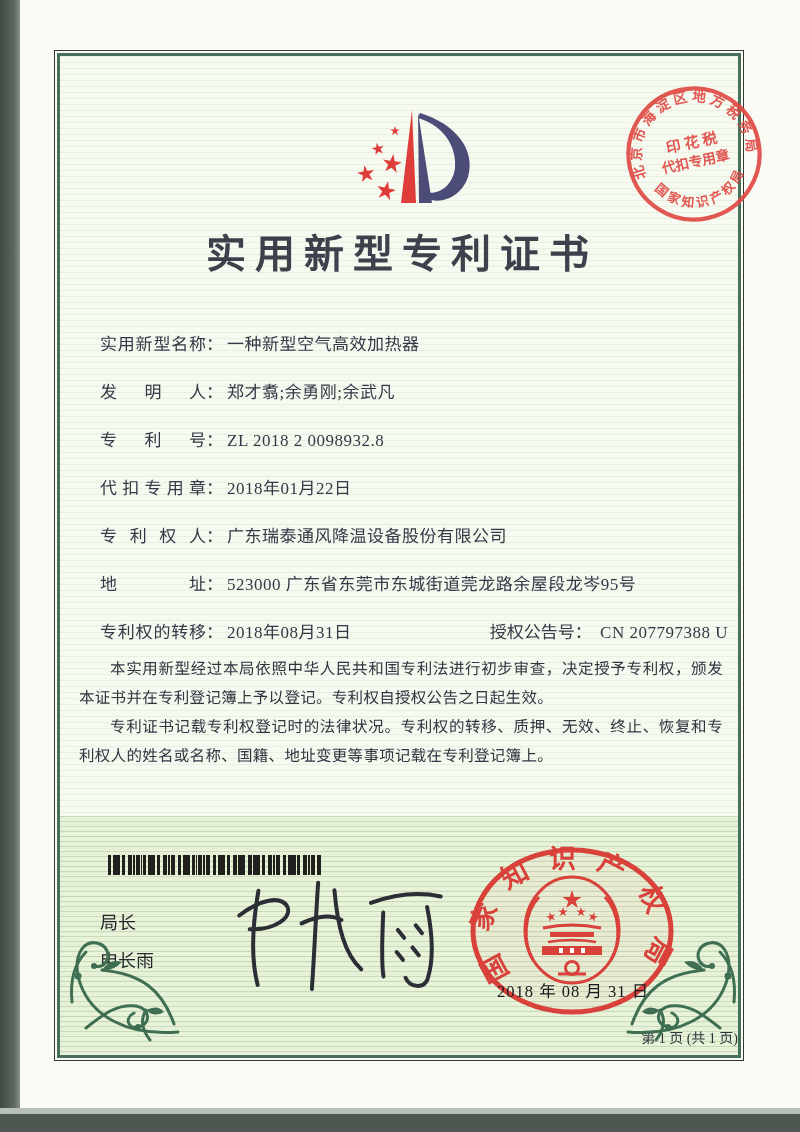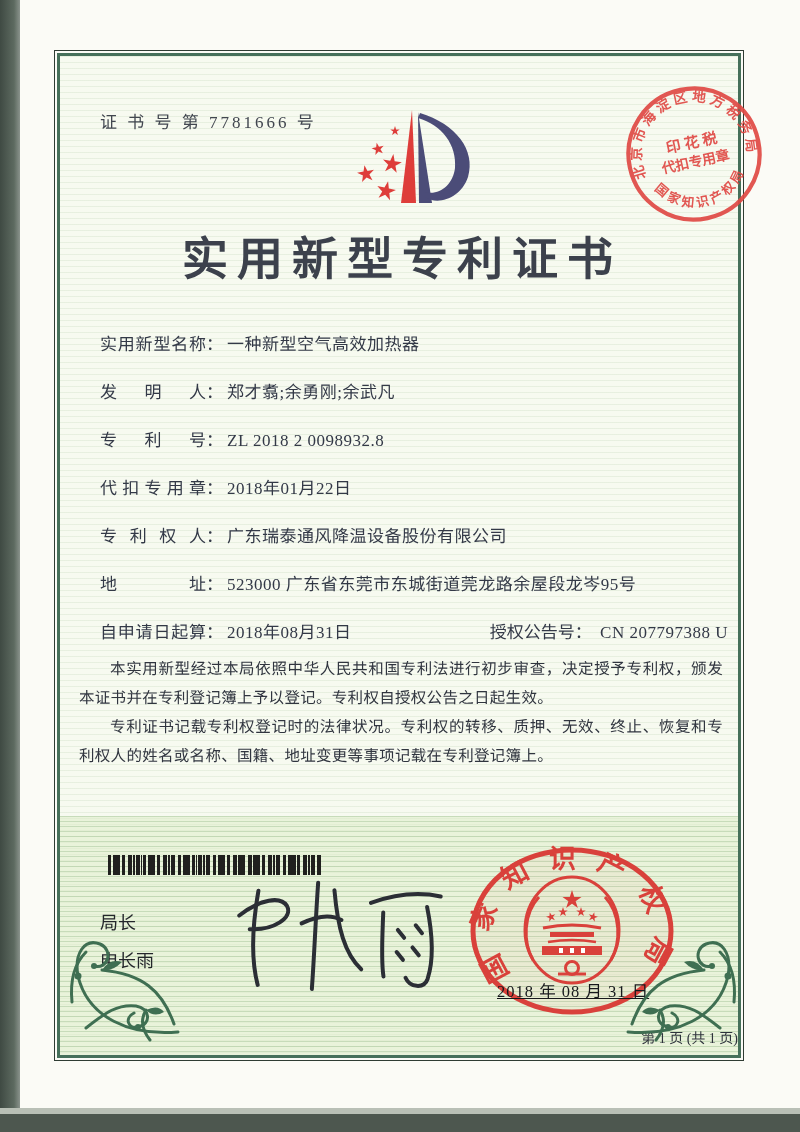--- a/index.html
+++ b/index.html
@@ -18,21 +18,21 @@
          background:repeating-linear-gradient(180deg,rgba(150,185,140,0.16) 0 1px,transparent 1px 6px);}
   .frame .pattern-bottom{position:absolute;left:0;top:760px;width:100%;height:239px;
          background:rgba(223,236,200,0.55);}
   .frame .pattern-bottom:after{content:"";position:absolute;inset:0;
          background:repeating-linear-gradient(180deg,rgba(120,165,110,0.30) 0 1px,transparent 1px 5px);}
   .cert-no{position:absolute;left:40px;top:52px;font-size:17px;letter-spacing:3px;color:#41464f;z-index:2;}
   .logo{position:absolute;left:266px;top:42px;z-index:2;}
   .stamp-wrap{position:absolute;left:560px;top:24px;width:148px;height:148px;
               transform:rotate(-12deg);z-index:3;opacity:0.92;}
   .title{position:absolute;left:0;top:166px;width:100%;text-align:center;
-         font-size:46px;font-weight:600;letter-spacing:9px;padding-left:6px;box-sizing:border-box;
+         font-size:40px;font-weight:600;letter-spacing:9px;padding-left:6px;box-sizing:border-box;
          color:#3c414c;z-index:2;}
   .fields{position:absolute;left:40px;top:272px;width:610px;z-index:2;font-size:17px;}
   .row{display:flex;align-items:flex-end;height:27px;margin-bottom:21px;white-space:nowrap;}
   .lbl{display:inline-block;width:106px;text-align:justify;text-align-last:justify;}
   .lbl-nat{display:inline-block;}
   .colon{display:inline-block;margin-right:4px;}
   .val{display:inline-block;letter-spacing:0.5px;}
   .grant-right{margin-left:auto;margin-right:-18px;}
   .paras{position:absolute;left:19px;top:598px;width:644px;z-index:2;
          font-size:15.5px;line-height:29px;text-align:justify;color:#30353f;}
@@ -42,42 +42,41 @@
           repeating-linear-gradient(90deg,#20201e 0 2px,transparent 2px 5px),
           repeating-linear-gradient(90deg,#20201e 0 3px,transparent 3px 7px),
           repeating-linear-gradient(90deg,#20201e 0 1px,transparent 1px 11px);}
   .director-title{position:absolute;left:40px;top:852px;font-size:18px;z-index:2;
          font-family:Liberation Serif, serif;color:#23262b;}
   .director-name{position:absolute;left:40px;top:890px;font-size:18px;z-index:2;
          font-family:"Liberation Sans","DejaVu Sans",sans-serif;color:#23262b;}
   .signature{position:absolute;left:160px;top:812px;z-index:3;transform:rotate(-2deg);}
   .seal{position:absolute;left:406px;top:786px;z-index:2;}
   .seal-date{position:absolute;left:437px;top:922px;z-index:4;font-size:16.5px;
-         letter-spacing:1px;color:#16181c;text-decoration:underline;}
+         letter-spacing:1px;color:#16181c;}
   .footer{position:absolute;left:0;top:971px;width:100%;text-align:right;font-size:14px;
          color:#2e333c;z-index:2;}
   .orn{position:absolute;z-index:4;}
   .orn-left{left:-10px;top:856px;}
   .orn-right{left:556px;top:856px;transform:scaleX(-1);}
   svg text{font-family:"Liberation Serif","DejaVu Serif",serif;}
 </style>
 </head>
 <body>
 
 <div id="page">
 
   <div class="scan-left"></div>
   <div class="scan-bottom-soft"></div>
   <div class="scan-bottom"></div>
 
   <div class="frame">
     <div class="pattern"></div>
     <div class="pattern-bottom"></div>
 
-    <div class="cert-no">证 书 号 第 7781666 号</div>
 
     <div class="logo">
       <svg width="176" height="127" viewBox="0 0 176 127">
         <defs>
           <path id="star" d="M0,-1 L0.2245,-0.309 L0.951,-0.309 L0.363,0.118 L0.588,0.809 L0,0.382 L-0.588,0.809 L-0.363,0.118 L-0.951,-0.309 L-0.2245,-0.309 Z"></path>
         </defs>
         <g fill="#de3d3a">
           <use href="#star" transform="translate(69,33) scale(5)"></use>
           <use href="#star" transform="translate(52,51) scale(6.5) rotate(-12)"></use>
           <use href="#star" transform="translate(66,66) scale(10) rotate(8)"></use>
@@ -135,21 +134,21 @@
         <span class="lbl">专利权人</span>
           <span class="colon">：</span>
         <span class="val">广东瑞泰通风降温设备股份有限公司</span>
       </div>
       <div class="row">
         <span class="lbl">地址</span>
           <span class="colon">：</span>
         <span class="val">523000 广东省东莞市东城街道莞龙路余屋段龙岑95号</span>
       </div>
       <div class="row">
-        <span class="lbl">自申请日起算</span>
+        <span class="lbl">专利权的转移</span>
           <span class="colon">：</span>
         <span class="val">2018年08月31日</span>
         <span class="grant-right">
           <span class="lbl-nat">授权公告号</span><span class="colon">：</span>
           <span class="val">CN 207797388 U</span>
         </span>
       </div>
     </div>
 
     <div class="paras">

